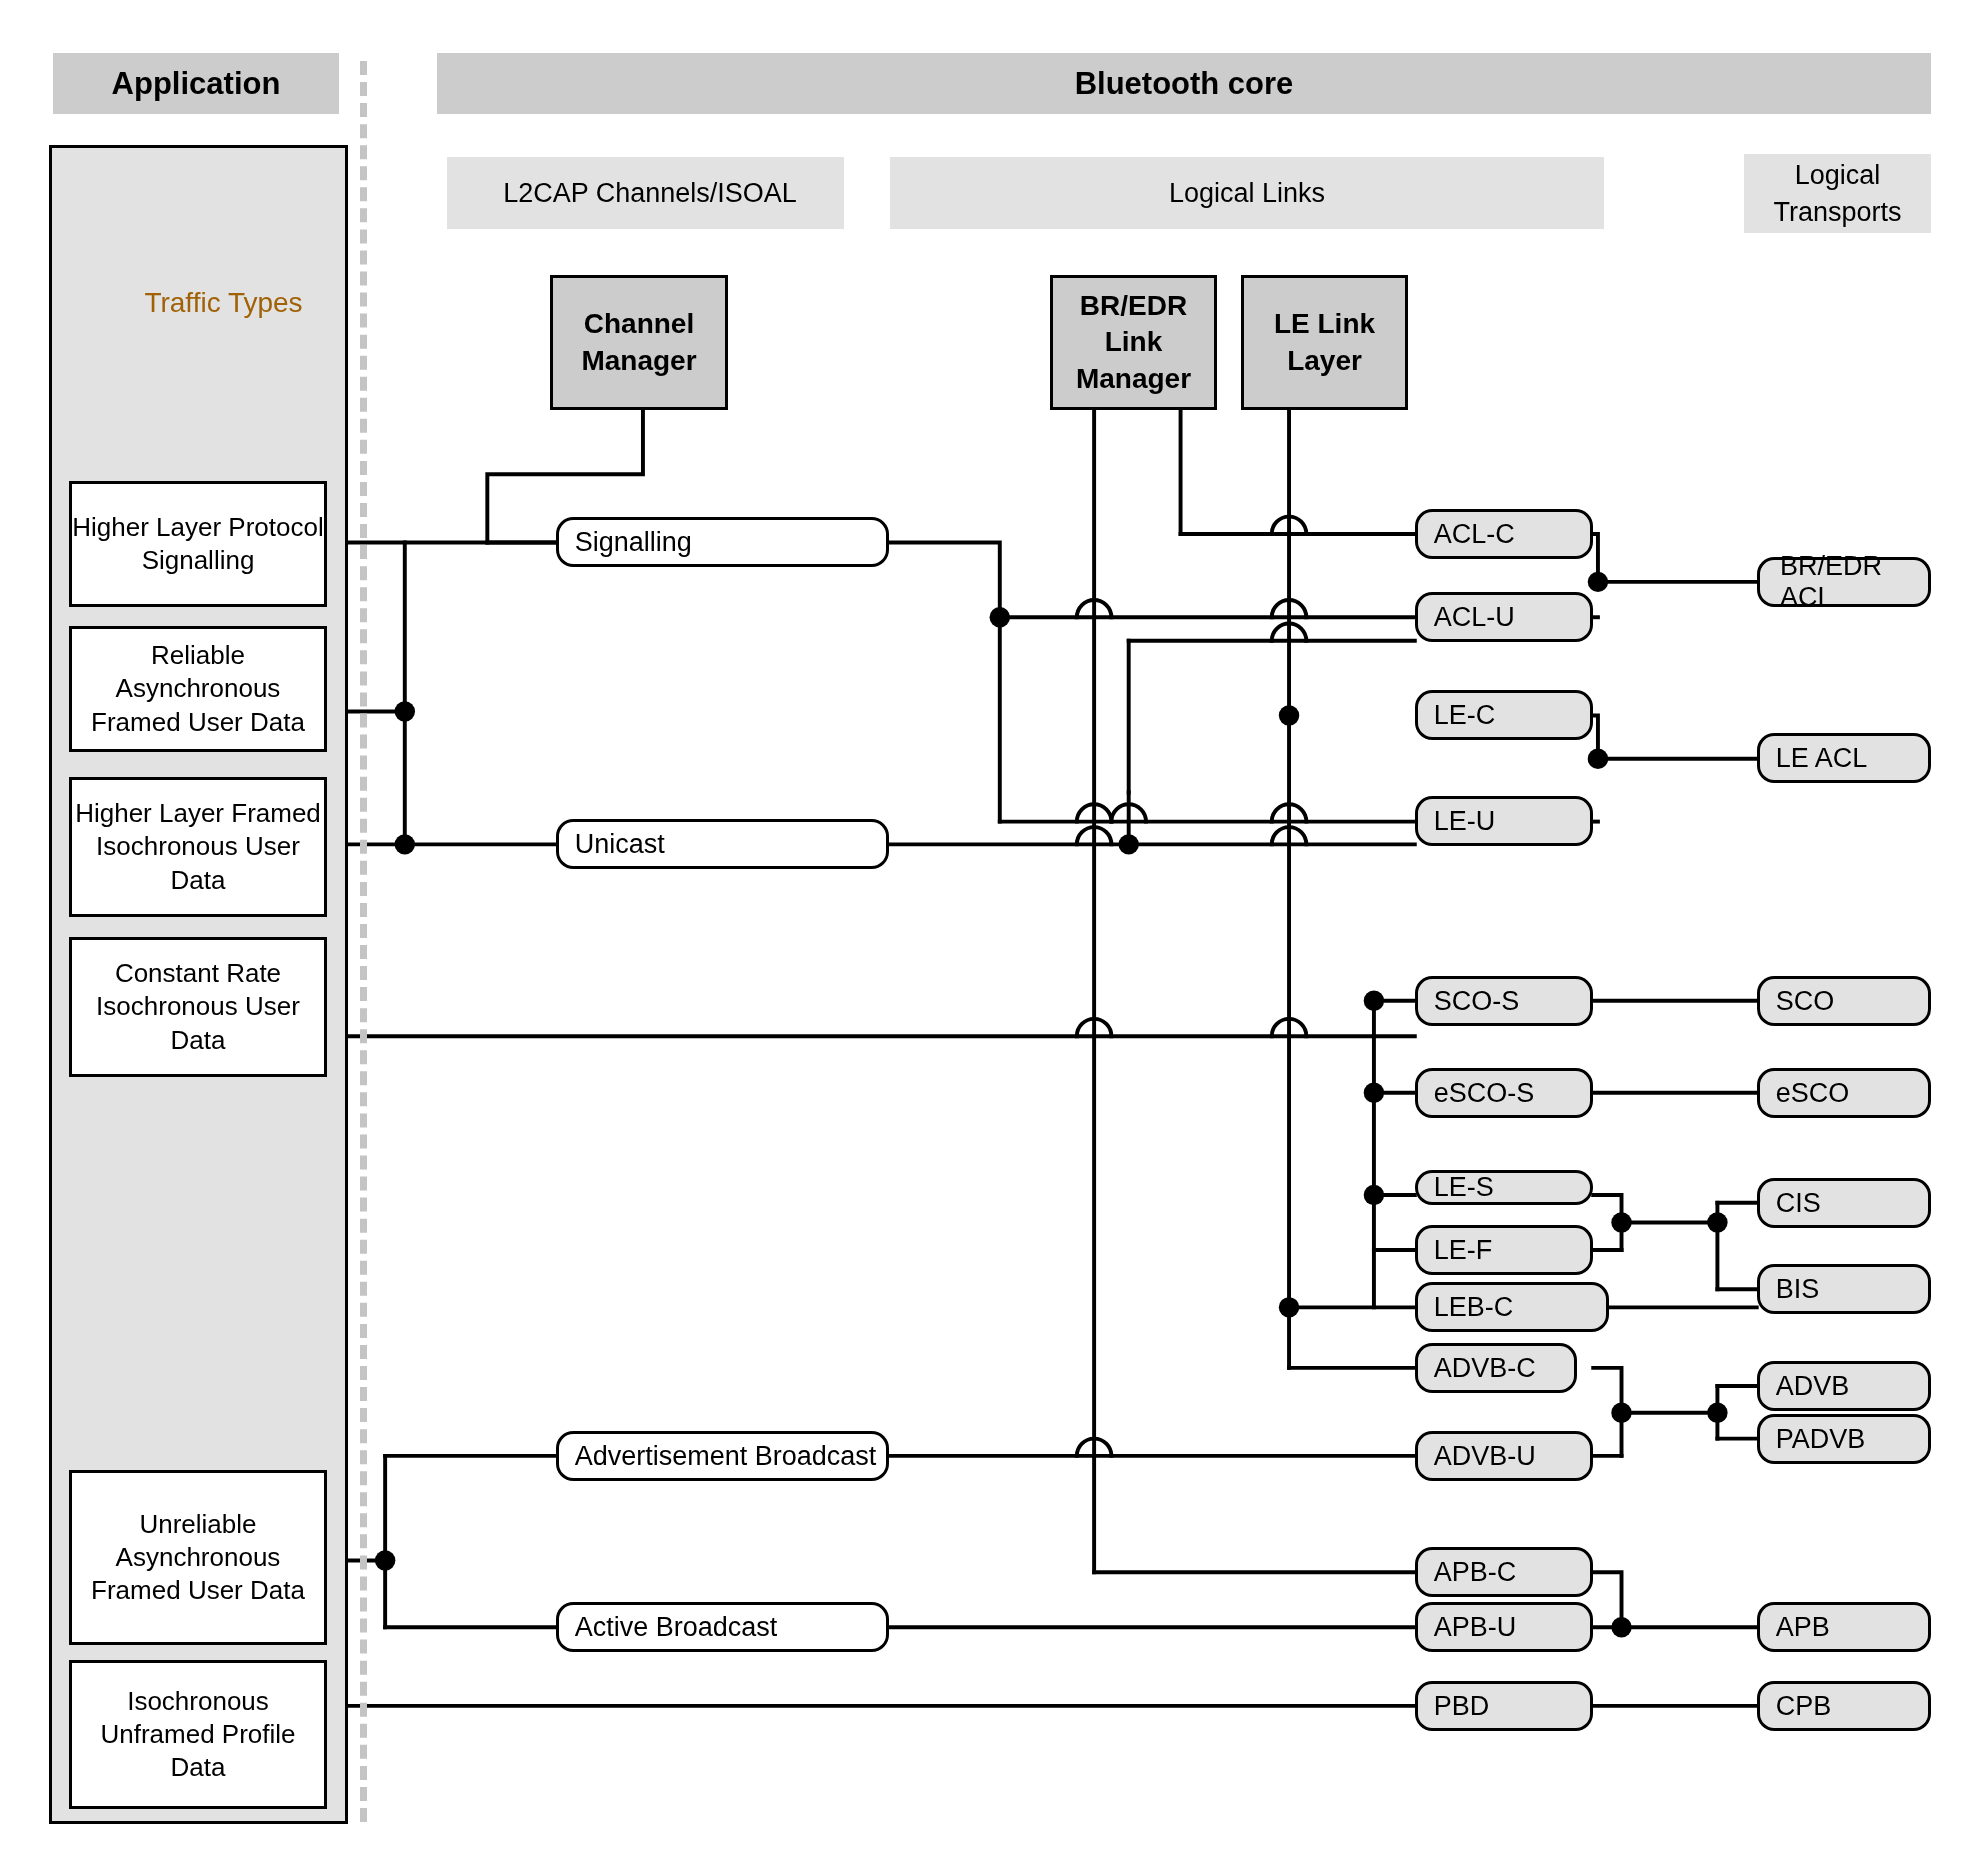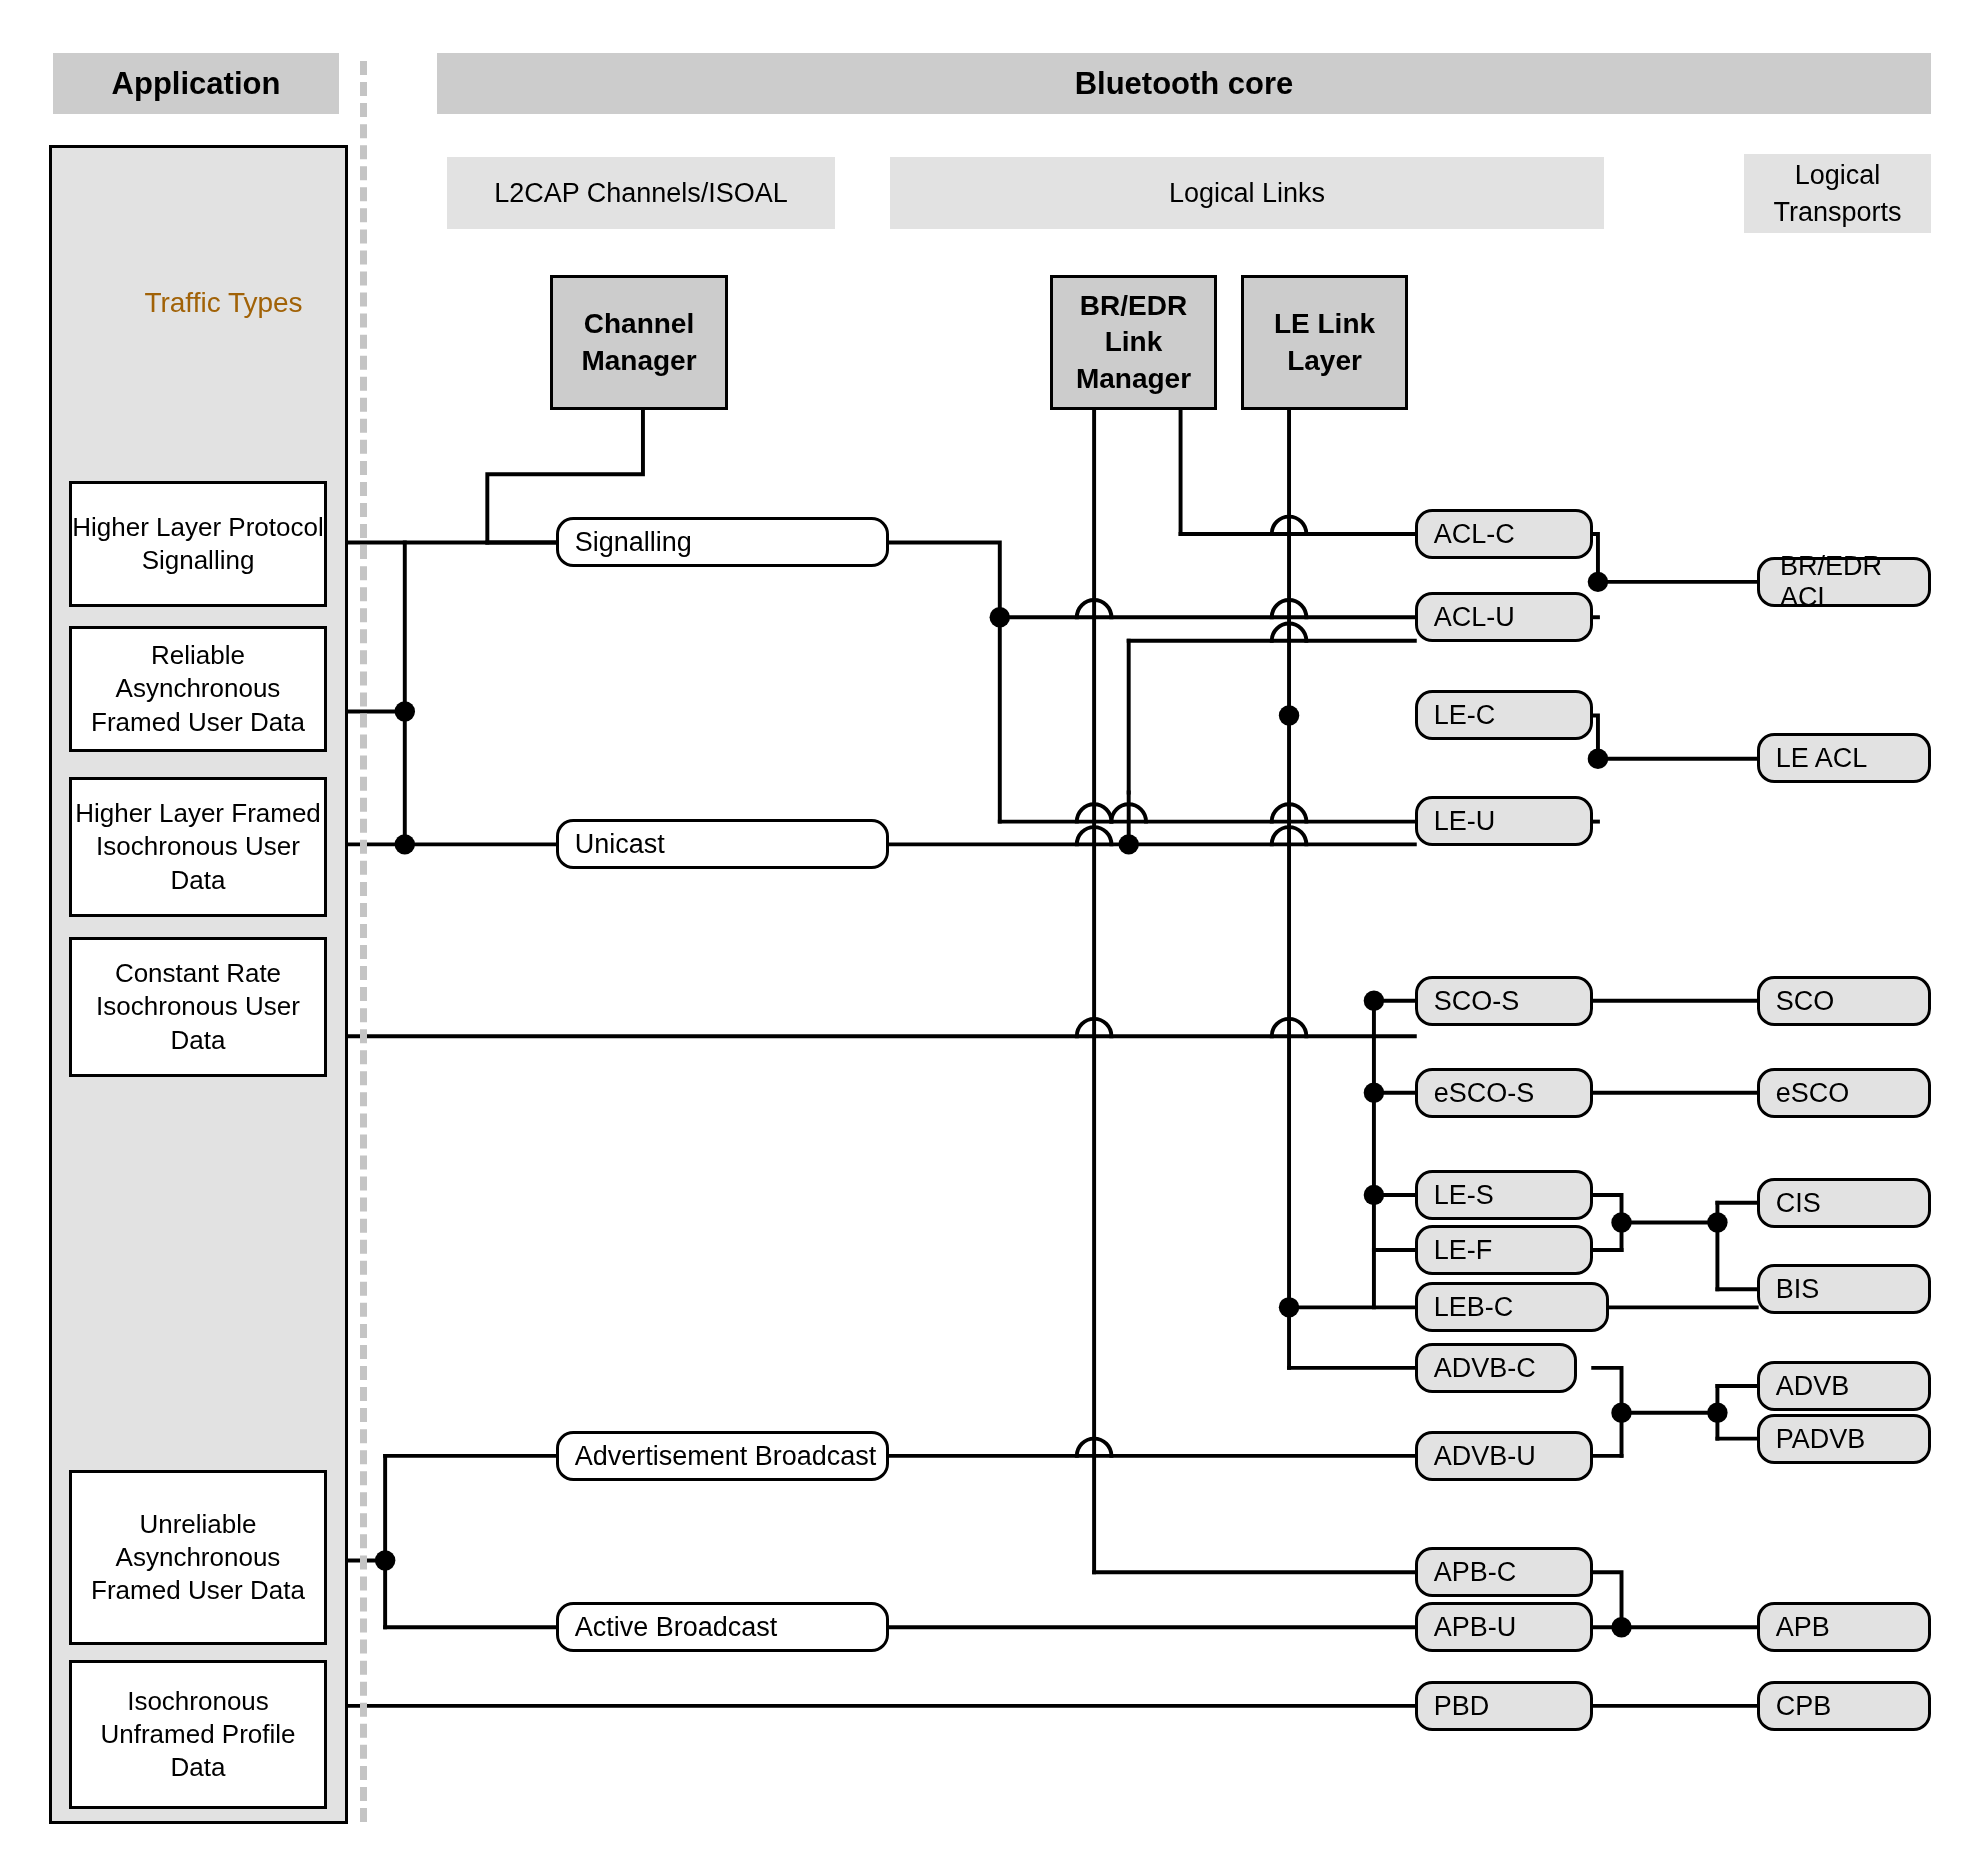--- a/index.html
+++ b/index.html
@@ -155,21 +155,21 @@
       <circle cx="2063" cy="2070" r="13"></circle>
     </g>
   </svg>
 
   <div class="divider" style="left:360px;top:61px;height:1761px;"></div>
 
   <div class="band" style="left:53px;top:53px;width:286px;height:61px;">Application</div>
 
   <div class="band" style="left:437px;top:53px;width:1494px;height:61px;">Bluetooth core</div>
 
-  <div class="subband" style="left:447px;top:157px;width:388px;height:72px;">L2CAP Channels/ISOAL</div>
+  <div class="subband" style="left:447px;top:157px;width:388px;height:72px;padding-left:9px;">L2CAP Channels/ISOAL</div>
 
   <div class="subband" style="left:890px;top:157px;width:714px;height:72px;">Logical Links</div>
 
   <div class="subband" style="left:1744px;top:154px;width:187px;height:79px;white-space:pre;">Logical
 Transports</div>
 
   <div class="appcol" style="left:49px;top:145px;width:299px;height:1679px;"></div>
 
   <div style="position:absolute;left:49px;top:287px;width:349px;text-align:center;font-size:28px;color:#a16207;">Traffic Types</div>
 
@@ -219,21 +219,21 @@
   <div class="pill grey" style="left:1415px;top:592px;width:178px;height:50px;">ACL-U</div>
 
   <div class="pill grey" style="left:1415px;top:690px;width:178px;height:50px;">LE-C</div>
 
   <div class="pill grey" style="left:1415px;top:796px;width:178px;height:50px;">LE-U</div>
 
   <div class="pill grey" style="left:1415px;top:976px;width:178px;height:50px;">SCO-S</div>
 
   <div class="pill grey" style="left:1415px;top:1068px;width:178px;height:50px;">eSCO-S</div>
 
-  <div class="pill grey" style="left:1415px;top:1170px;width:178px;height:50px;">LE-S</div>
+  <div class="pill grey" style="left:1415px;top:1170px;width:178px;height:35px;">LE-S</div>
 
   <div class="pill grey" style="left:1415px;top:1225px;width:178px;height:50px;">LE-F</div>
 
   <div class="pill grey" style="left:1415px;top:1282px;width:194px;height:50px;">LEB-C</div>
 
   <div class="pill grey" style="left:1415px;top:1343px;width:162px;height:50px;">ADVB-C</div>
 
   <div class="pill grey" style="left:1415px;top:1431px;width:178px;height:50px;">ADVB-U</div>
 
   <div class="pill grey" style="left:1415px;top:1547px;width:178px;height:50px;">APB-C</div>

